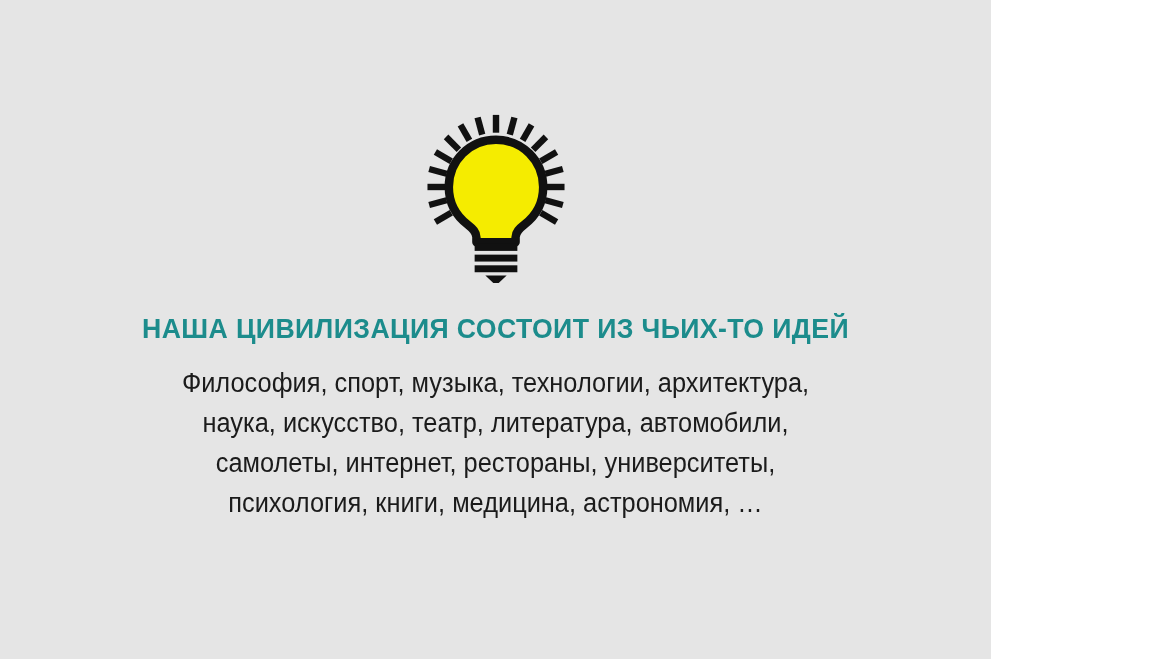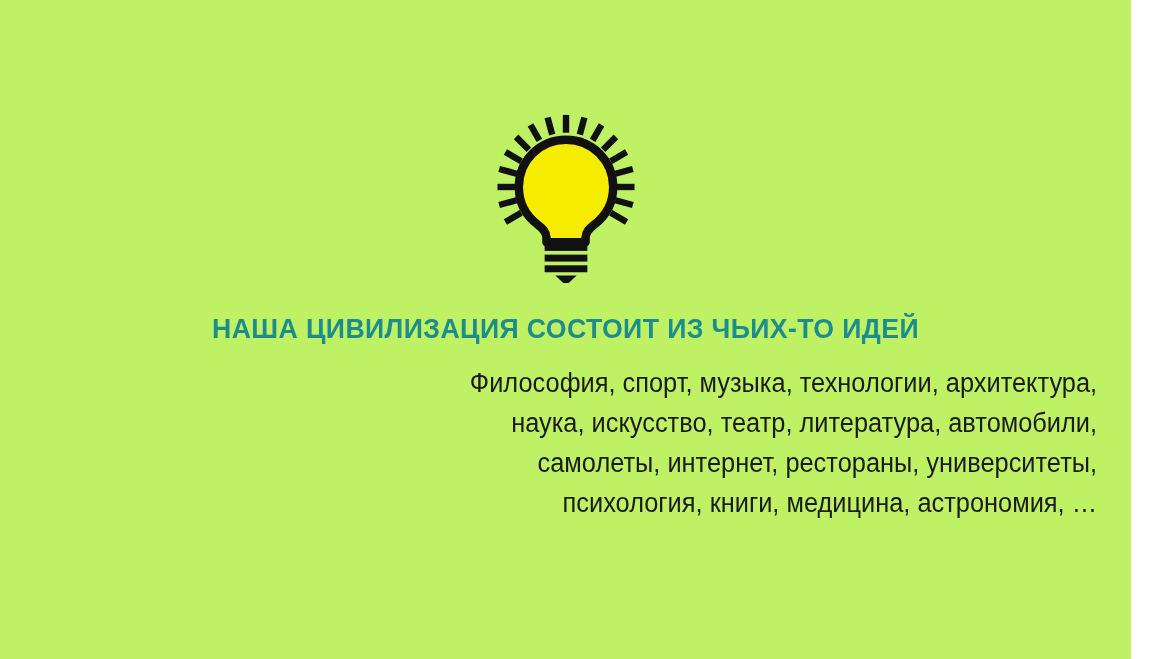--- a/index.html
+++ b/index.html
@@ -10,23 +10,23 @@
   body {
     width: 1171px;
     height: 659px;
     background: #ffffff;
     font-family: "Liberation Sans", sans-serif;
     overflow: hidden;
   }
 
   .slide {
     position: relative;
-    width: 1131px;
+    width: 991px;
     height: 659px;
-    background: #bef264;
+    background: #e5e5e5;
     box-sizing: border-box;
   }
 
   
   .bulb-wrap {
     position: absolute;
     left: 0;
     right: 0;
     top: 106px;
     display: flex;
@@ -56,21 +56,21 @@
     transform: scaleX(0.97);
     transform-origin: center center;
   }
 
   
   .body-block {
     position: absolute;
     left: 0;
     right: 0;
     top: 363px;
-    text-align: right;
+    text-align: center;
     color: #1b1b1b;
     font-family: "Liberation Sans", sans-serif;
     font-weight: 400;
     font-size: 27px;
     line-height: 40px;
   }
   .body-line {
     display: block;
     white-space: nowrap;
     transform: scaleX(0.94);

